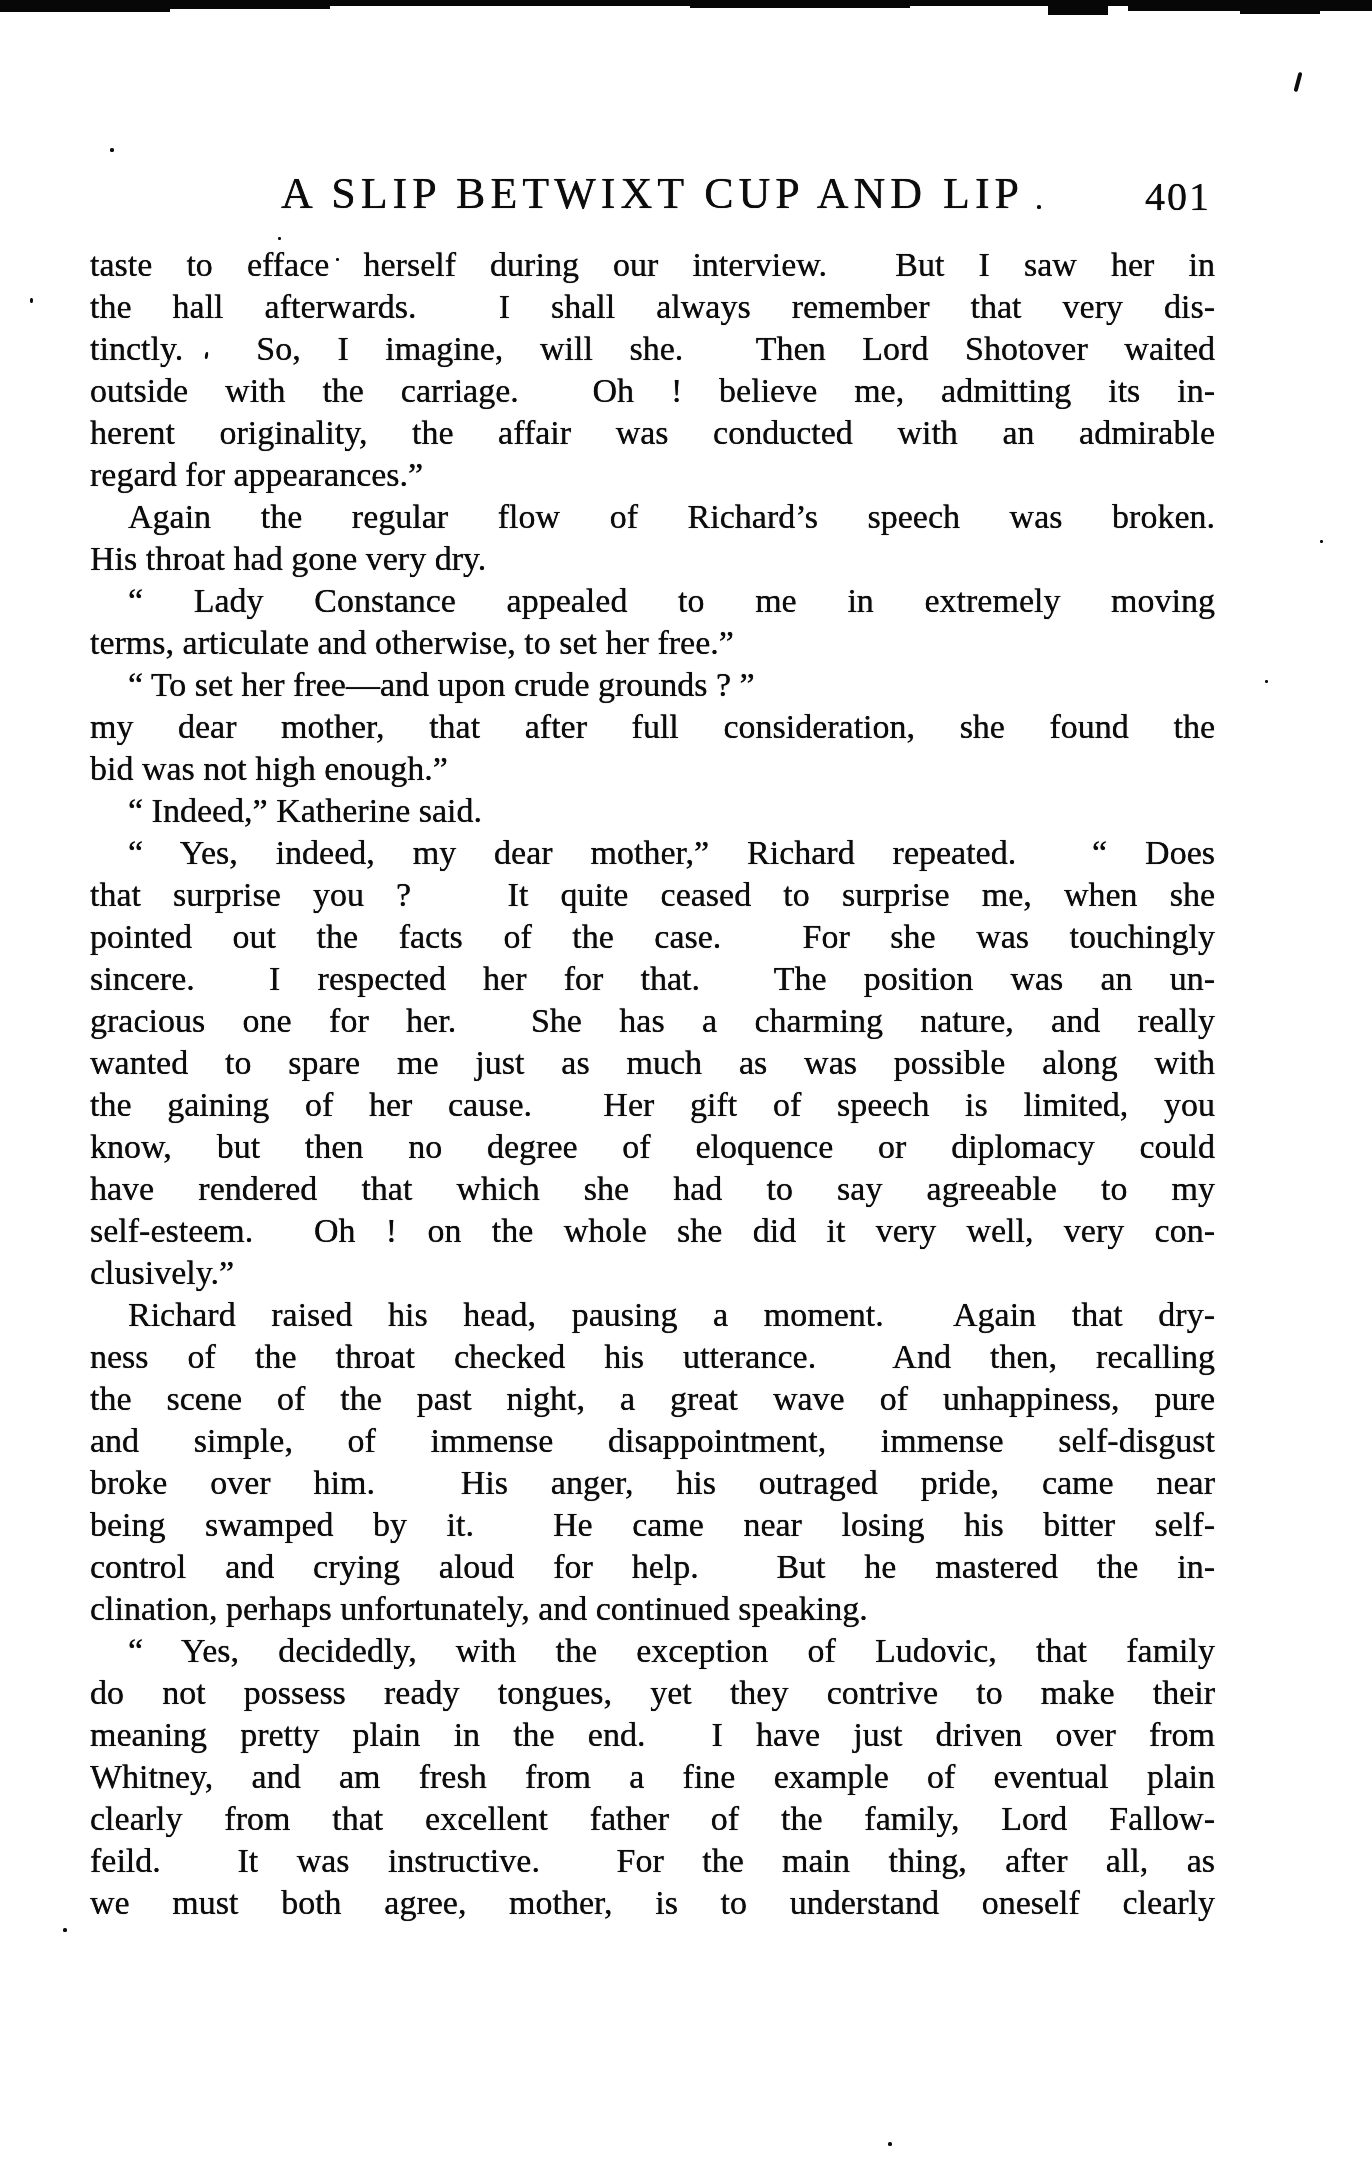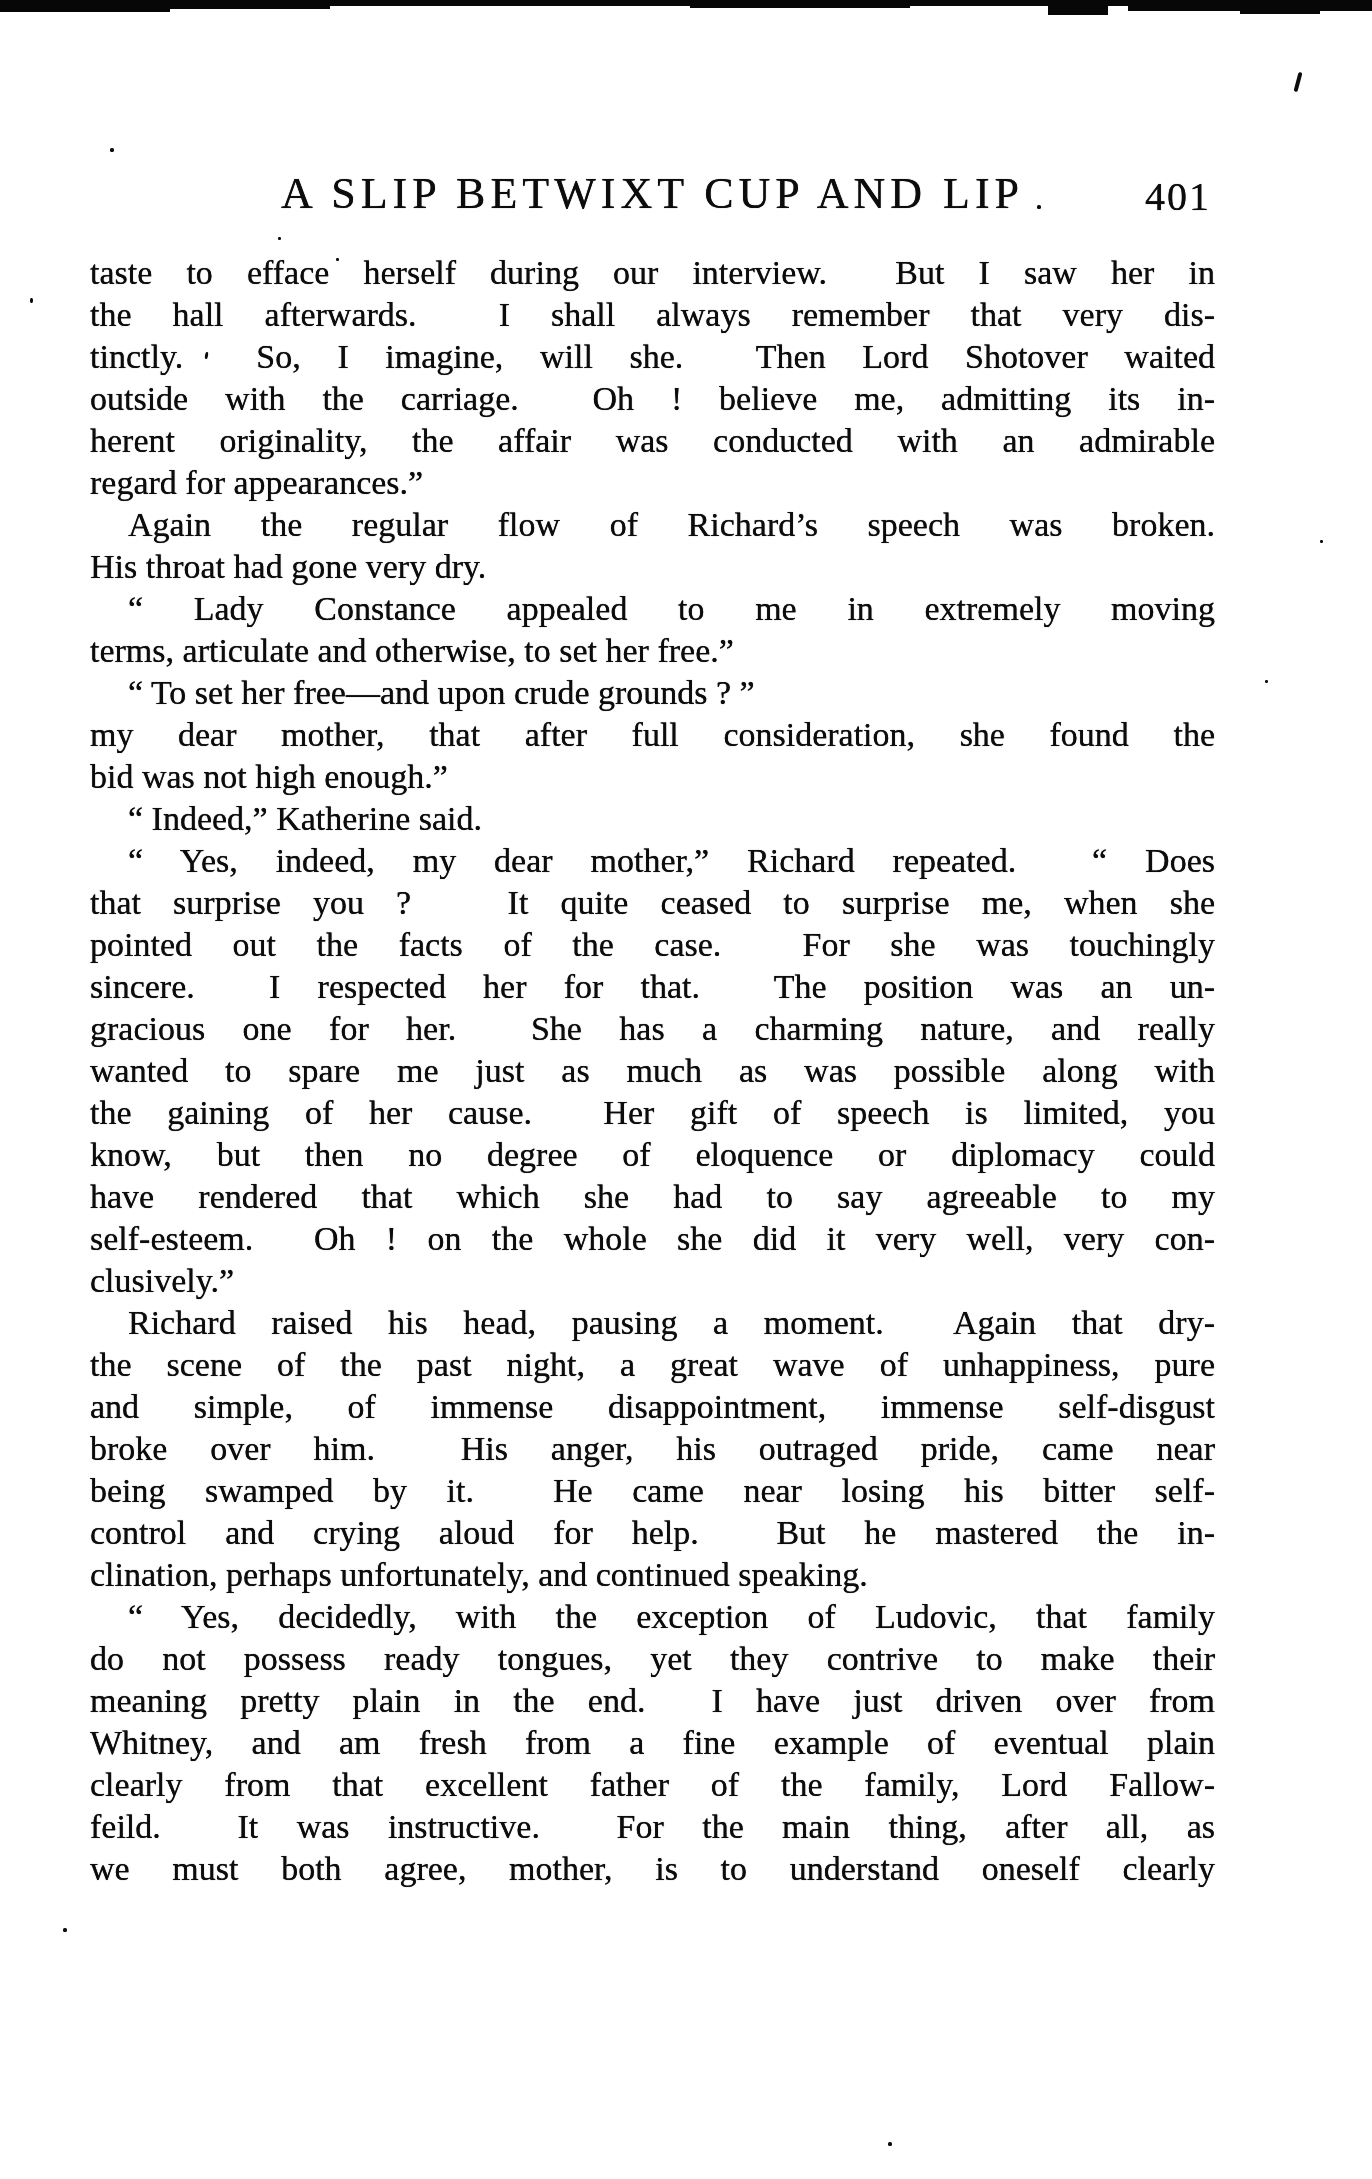--- a/index.html
+++ b/index.html
@@ -35,21 +35,21 @@
     right: 4px;
     top: 7px;
     font-size: 40px;
     line-height: 44px;
     letter-spacing: 2px;
     text-shadow: 0 0 0.7px currentColor;
     text-align: center;
   }
   .text-block {
     position: absolute;
-    top: 252px;
+    top: 244px;
     left: 90px;
     width: 1125px;
   }
   .para { margin: 0; padding: 0; }
   .line {
     font-size: 34px;
     line-height: 42px;
     white-space: pre-wrap;
     text-align: justify;
     text-align-last: justify;
@@ -114,20 +114,21 @@
         <div class="line">gracious one for her.  She has a charming nature, and really</div>
         <div class="line">wanted to spare me just as much as was possible along with</div>
         <div class="line">the gaining of her cause.  Her gift of speech is limited, you</div>
         <div class="line">know, but then no degree of eloquence or diplomacy could</div>
         <div class="line">have rendered that which she had to say agreeable to my</div>
         <div class="line">self-esteem.  Oh ! on the whole she did it very well, very con-</div>
         <div class="line last">clusively.”</div>
       </div>
       <div class="para">
         <div class="line first">Richard raised his head, pausing a moment.  Again that dry-</div>
+        <div class="line">ness of the throat checked his utterance.  And then, recalling</div>
         <div class="line">the scene of the past night, a great wave of unhappiness, pure</div>
         <div class="line">and simple, of immense disappointment, immense self-disgust</div>
         <div class="line">broke over him.  His anger, his outraged pride, came near</div>
         <div class="line">being swamped by it.  He came near losing his bitter self-</div>
         <div class="line">control and crying aloud for help.  But he mastered the in-</div>
         <div class="line last">clination, perhaps unfortunately, and continued speaking.</div>
       </div>
       <div class="para">
         <div class="line first">“ Yes, decidedly, with the exception of Ludovic, that family</div>
         <div class="line">do not possess ready tongues, yet they contrive to make their</div>

